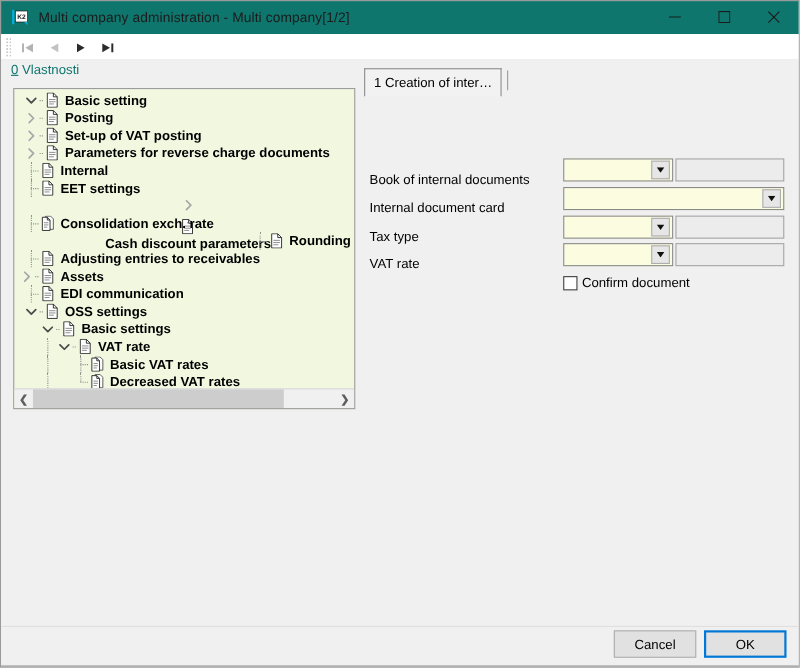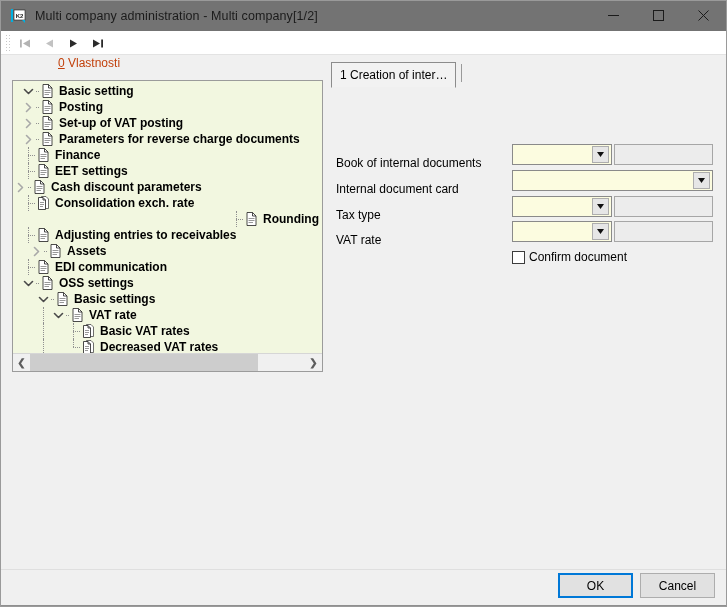--- a/index.html
+++ b/index.html
@@ -26,21 +26,21 @@
     border: 1px solid #9a9a9a;
     box-sizing: border-box;
     display: flex;
     flex-direction: column;
   }
 
   
   #titlebar {
     height: 30px;
     flex: 0 0 30px;
-    background: #737373;
+    background: #0f766e;
     display: flex;
     align-items: center;
     position: relative;
   }
   #app-icon {
     width: 18px; height: 18px;
     margin-left: 9px;
     margin-right: 7px;
     position: relative;
     flex: 0 0 18px;
@@ -99,23 +99,22 @@
     flex: 1 1 auto;
     position: relative;
     background: #f0f0f0;
   }
 
   
   #tree-label {
     position: absolute;
     left: 9px; top: 1px;
     font-size: 12px;
-    color: #c2410c;
+    color: #0f766e;
     white-space: nowrap;
-    margin-left: 48px;
   }
   #tree-label u { text-decoration: underline; }
 
   #tree-panel {
     position: absolute;
     left: 11px; top: 25px;
     width: 311px; height: 292px;
     background: #f2f7e0;
     border: 1px solid #9b9b9b;
     box-sizing: border-box;
@@ -494,36 +493,36 @@
             <span class="dots through"></span>
             <span class="docicon">
               <svg width="11" height="14" viewBox="0 0 11 14">
                 <path d="M1 0.5 H6.5 L10 4.0 V13.5 H1 Z" fill="#ffffff" stroke="#1e1e1e" stroke-width="0.8"></path>
                 <path d="M6.5 0.5 V4.0 H10" fill="none" stroke="#1e1e1e" stroke-width="0.8"></path>
                 <line x1="2.5" y1="6.5" x2="8.5" y2="6.5" stroke="#6b6b6b" stroke-width="0.7"></line>
                 <line x1="2.5" y1="8.5" x2="8.5" y2="8.5" stroke="#6b6b6b" stroke-width="0.7"></line>
                 <line x1="2.5" y1="10.5" x2="7" y2="10.5" stroke="#6b6b6b" stroke-width="0.7"></line>
               </svg>
             </span>
-            <span class="lbl">Finance</span>
+            <span class="lbl">Internal</span>
           </div>
           <div class="tnode" style="padding-left: 8px;">
             <span class="dots through"></span>
             <span class="docicon">
               <svg width="11" height="14" viewBox="0 0 11 14">
                 <path d="M1 0.5 H6.5 L10 4.0 V13.5 H1 Z" fill="#ffffff" stroke="#1e1e1e" stroke-width="0.8"></path>
                 <path d="M6.5 0.5 V4.0 H10" fill="none" stroke="#1e1e1e" stroke-width="0.8"></path>
                 <line x1="2.5" y1="6.5" x2="8.5" y2="6.5" stroke="#6b6b6b" stroke-width="0.7"></line>
                 <line x1="2.5" y1="8.5" x2="8.5" y2="8.5" stroke="#6b6b6b" stroke-width="0.7"></line>
                 <line x1="2.5" y1="10.5" x2="7" y2="10.5" stroke="#6b6b6b" stroke-width="0.7"></line>
               </svg>
             </span>
             <span class="lbl">EET settings</span>
           </div>
-          <div class="tnode" style="padding-left: 0;">
+          <div class="tnode" style="padding-left: 8px; flex-direction: column;">
             <span class="twisty">
               <svg width="11" height="11" viewBox="0 0 11 11">
                 <path d="M3.5 1.5 L7.5 5.5 L3.5 9.5" fill="none" stroke="#a8a8a8" stroke-width="1.6" stroke-linecap="round" stroke-linejoin="round"></path>
               </svg>
             </span>
             <span class="minidash"></span>
             <span class="docicon">
               <svg width="11" height="14" viewBox="0 0 11 14">
                 <path d="M1 0.5 H6.5 L10 4.0 V13.5 H1 Z" fill="#ffffff" stroke="#1e1e1e" stroke-width="0.8"></path>
                 <path d="M6.5 0.5 V4.0 H10" fill="none" stroke="#1e1e1e" stroke-width="0.8"></path>
@@ -567,21 +566,21 @@
               <svg width="11" height="14" viewBox="0 0 11 14">
                 <path d="M1 0.5 H6.5 L10 4.0 V13.5 H1 Z" fill="#ffffff" stroke="#1e1e1e" stroke-width="0.8"></path>
                 <path d="M6.5 0.5 V4.0 H10" fill="none" stroke="#1e1e1e" stroke-width="0.8"></path>
                 <line x1="2.5" y1="6.5" x2="8.5" y2="6.5" stroke="#6b6b6b" stroke-width="0.7"></line>
                 <line x1="2.5" y1="8.5" x2="8.5" y2="8.5" stroke="#6b6b6b" stroke-width="0.7"></line>
                 <line x1="2.5" y1="10.5" x2="7" y2="10.5" stroke="#6b6b6b" stroke-width="0.7"></line>
               </svg>
             </span>
             <span class="lbl">Adjusting entries to receivables</span>
           </div>
-          <div class="tnode" style="padding-left: 16px; align-items: center;">
+          <div class="tnode" style="padding-left: 4px; align-items: center;">
             <span class="twisty">
               <svg width="11" height="11" viewBox="0 0 11 11">
                 <path d="M3.5 1.5 L7.5 5.5 L3.5 9.5" fill="none" stroke="#a8a8a8" stroke-width="1.6" stroke-linecap="round" stroke-linejoin="round"></path>
               </svg>
             </span>
             <span class="minidash"></span>
             <span class="docicon">
               <svg width="11" height="14" viewBox="0 0 11 14">
                 <path d="M1 0.5 H6.5 L10 4.0 V13.5 H1 Z" fill="#ffffff" stroke="#1e1e1e" stroke-width="0.8"></path>
                 <path d="M6.5 0.5 V4.0 H10" fill="none" stroke="#1e1e1e" stroke-width="0.8"></path>
@@ -761,19 +760,19 @@
       </div>
 
     <div id="confirm-row">
       <div id="confirm-box"></div>
       <div id="confirm-label">Confirm document</div>
     </div>
 
     <div id="footer-sep"></div>
 
     <div id="footer">
+      <div class="dlgbtn">Cancel</div>
       <div class="dlgbtn default">OK</div>
-      <div class="dlgbtn">Cancel</div>
     </div>
 
     <div id="bottom-line"></div>
   </div>
 </div>
 
 </body></html>

